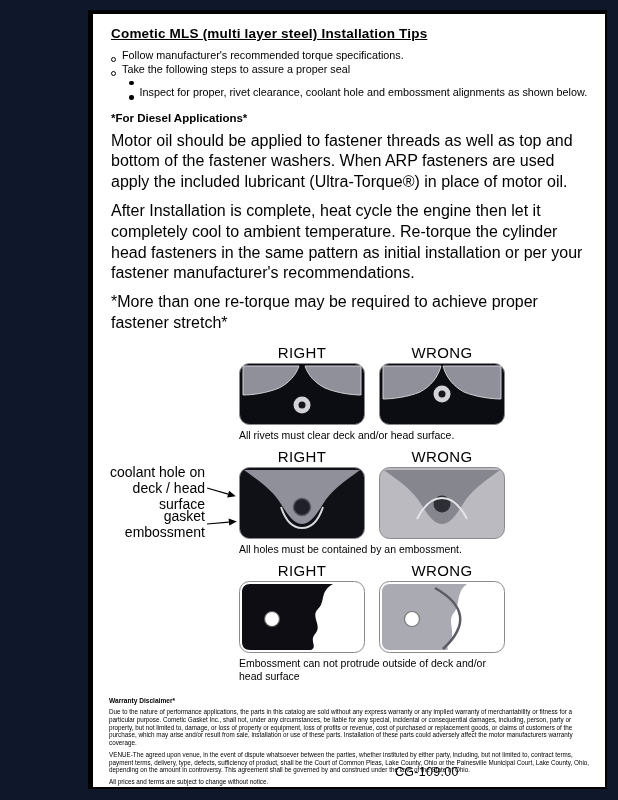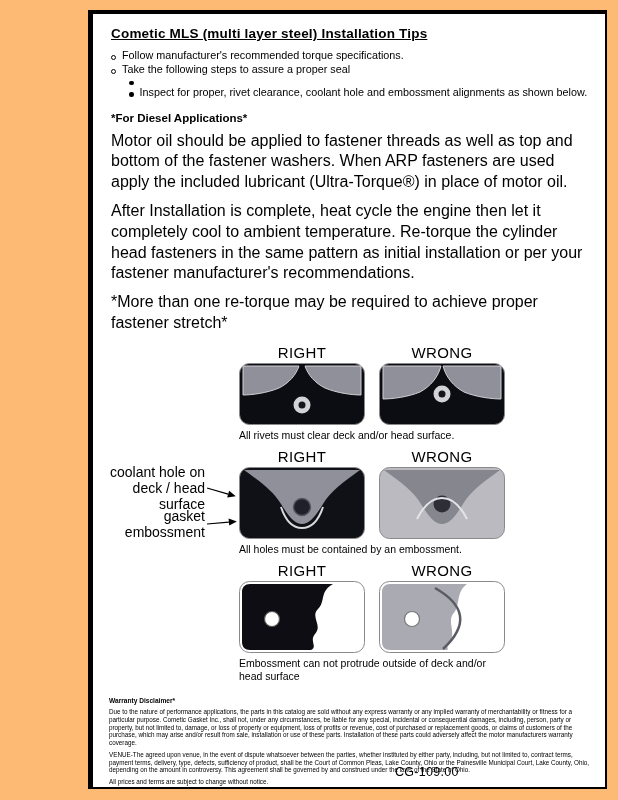--- a/index.html
+++ b/index.html
@@ -1,32 +1,32 @@
 <!DOCTYPE html>
 <html><head>
 <meta charset="utf-8">
 <style>
   * { margin:0; padding:0; box-sizing:border-box; }
   html,body { background:#ffffff; }
   body { font-family:"Liberation Sans","DejaVu Sans",sans-serif; color:#000; }
 
-  .page { position:relative; width:618px; height:800px; background:#fdba74; overflow:hidden; }
+  .page { position:relative; width:618px; height:800px; background:#0f172a; overflow:hidden; }
 
   .frame {
     position:absolute; left:88px; top:10px; width:519px; height:779px;
     border:2px solid #000; border-left-width:5px; border-top-width:4px;
     padding:10px 12px 0 16px; overflow:hidden; background:#fff;
   }
 
   .title {
     font-size:13.5px; font-weight:bold; text-decoration:underline;
     margin:2px 0 8px 2px; letter-spacing:0.2px;
   }
 
-  .bullet { display:flex; align-items:center; gap:6px; font-size:10.8px; line-height:1.22; margin:1px 0 1px 2px; }
+  .bullet { display:flex; align-items:flex-end; gap:6px; font-size:10.8px; line-height:1.22; margin:1px 0 1px 2px; }
   .bullet .ring { width:5px; height:5px; border:1px solid #000; border-radius:50%; margin-top:3px; flex:none; }
   .bullet.sub { margin-left:20px; }
   .bullet .dot { width:4.5px; height:4.5px; background:#000; border-radius:50%; margin-top:3.5px; flex:none; }
 
   .section-heading { font-weight:bold; font-size:11.5px; margin:12px 0 7px 2px; }
   .para { font-size:16px; line-height:1.3; width:486px; margin:0 0 8px 2px; }
   .note { margin:1px 0 10px 2px; }
 
   .figure { margin-bottom:6px; }
   .fig-row { display:flex; align-items:flex-start; }

